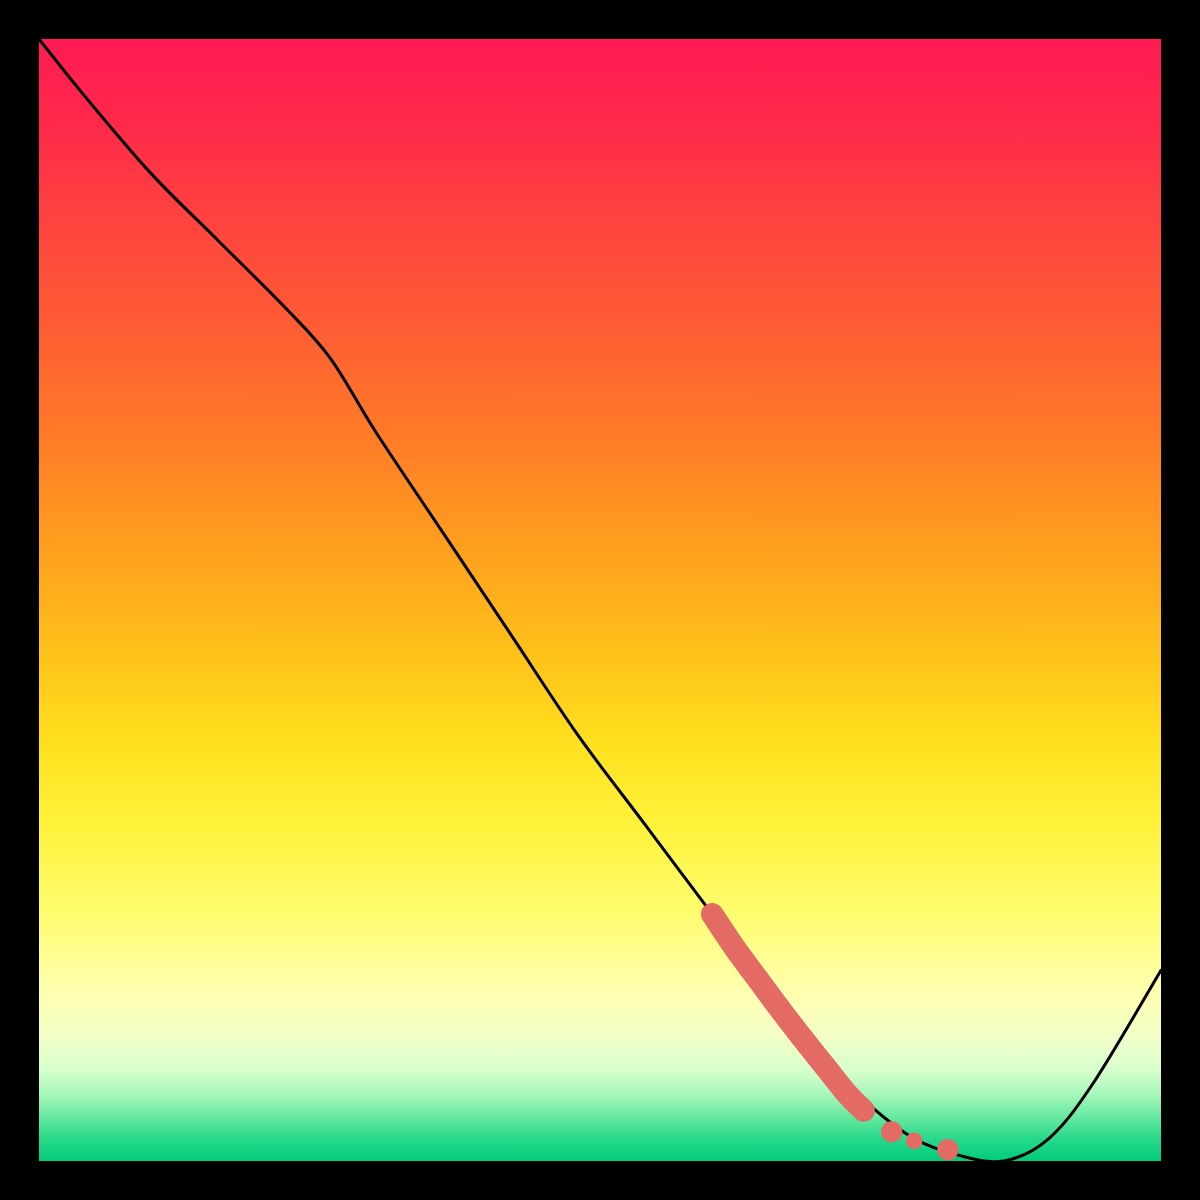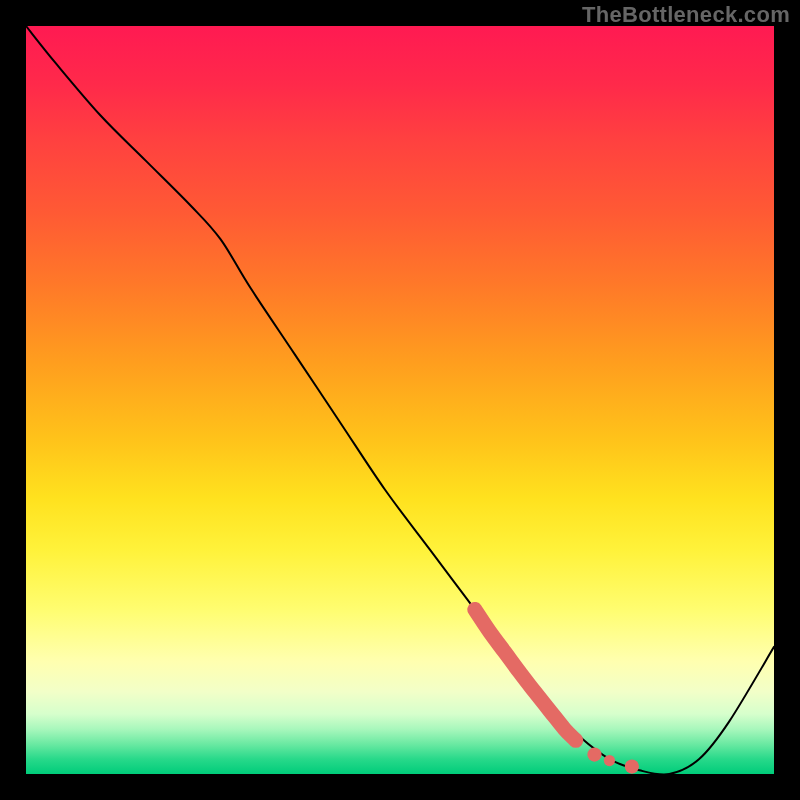--- a/index.html
+++ b/index.html
@@ -65,21 +65,20 @@
     position: absolute;
     inset: 0;
     width: 100%;
     height: 100%;
   }
 </style>
 </head>
 <body>
 
 <div class="frame">
-  <div class="watermark">TheBottleneck.com</div>
 
   <div class="plot-area">
     <div class="gradient-bg"></div>
     <svg class="curve" viewBox="0 0 100 100" preserveAspectRatio="none">
 
       <path id="main-curve" fill="none" stroke="#000" stroke-width="2" vector-effect="non-scaling-stroke" stroke-linejoin="round" stroke-linecap="round" d="M 0.00 0.00 C 0.67 0.83, 2.33 3.00, 4.00 5.00 C 5.67 7.00, 8.00 9.83, 10.00 12.00 C 12.00 14.17, 14.00 16.00, 16.00 18.00 C 18.00 20.00, 20.33 22.25, 22.00 24.00 C 23.67 25.75, 24.67 26.67, 26.00 28.50 C 27.33 30.33, 28.33 32.42, 30.00 35.00 C 31.67 37.58, 34.00 41.00, 36.00 44.00 C 38.00 47.00, 40.00 50.00, 42.00 53.00 C 44.00 56.00, 46.00 59.17, 48.00 62.00 C 50.00 64.83, 52.00 67.33, 54.00 70.00 C 56.00 72.67, 58.00 75.33, 60.00 78.00 C 62.00 80.67, 64.33 83.83, 66.00 86.00 C 67.67 88.17, 68.67 89.50, 70.00 91.00 C 71.33 92.50, 72.67 93.83, 74.00 95.00 C 75.33 96.17, 76.67 97.25, 78.00 98.00 C 79.33 98.75, 80.67 99.17, 82.00 99.50 C 83.33 99.83, 84.67 100.25, 86.00 100.00 C 87.33 99.75, 88.67 99.17, 90.00 98.00 C 91.33 96.83, 92.33 95.50, 94.00 93.00 C 95.67 90.50, 99.00 84.67, 100.00 83.00"></path>
 
       <g id="highlight-group">
           <path d="M 60.00 78.00 C 60.33 78.50, 61.33 80.05, 62.00 81.00 C 62.67 81.95, 63.33 82.80, 64.00 83.70 C 64.67 84.60, 65.33 85.52, 66.00 86.40 C 66.67 87.28, 67.33 88.15, 68.00 89.00 C 68.67 89.85, 69.33 90.67, 70.00 91.50 C 70.67 92.33, 71.42 93.33, 72.00 94.00 C 72.58 94.67, 73.25 95.25, 73.50 95.50" fill="none" stroke="#e46a64" stroke-width="15" vector-effect="non-scaling-stroke" stroke-linecap="round" stroke-linejoin="round"></path>
           <circle cx="76.00" cy="97.40" fill="#e46a64" r="0.95"></circle>

